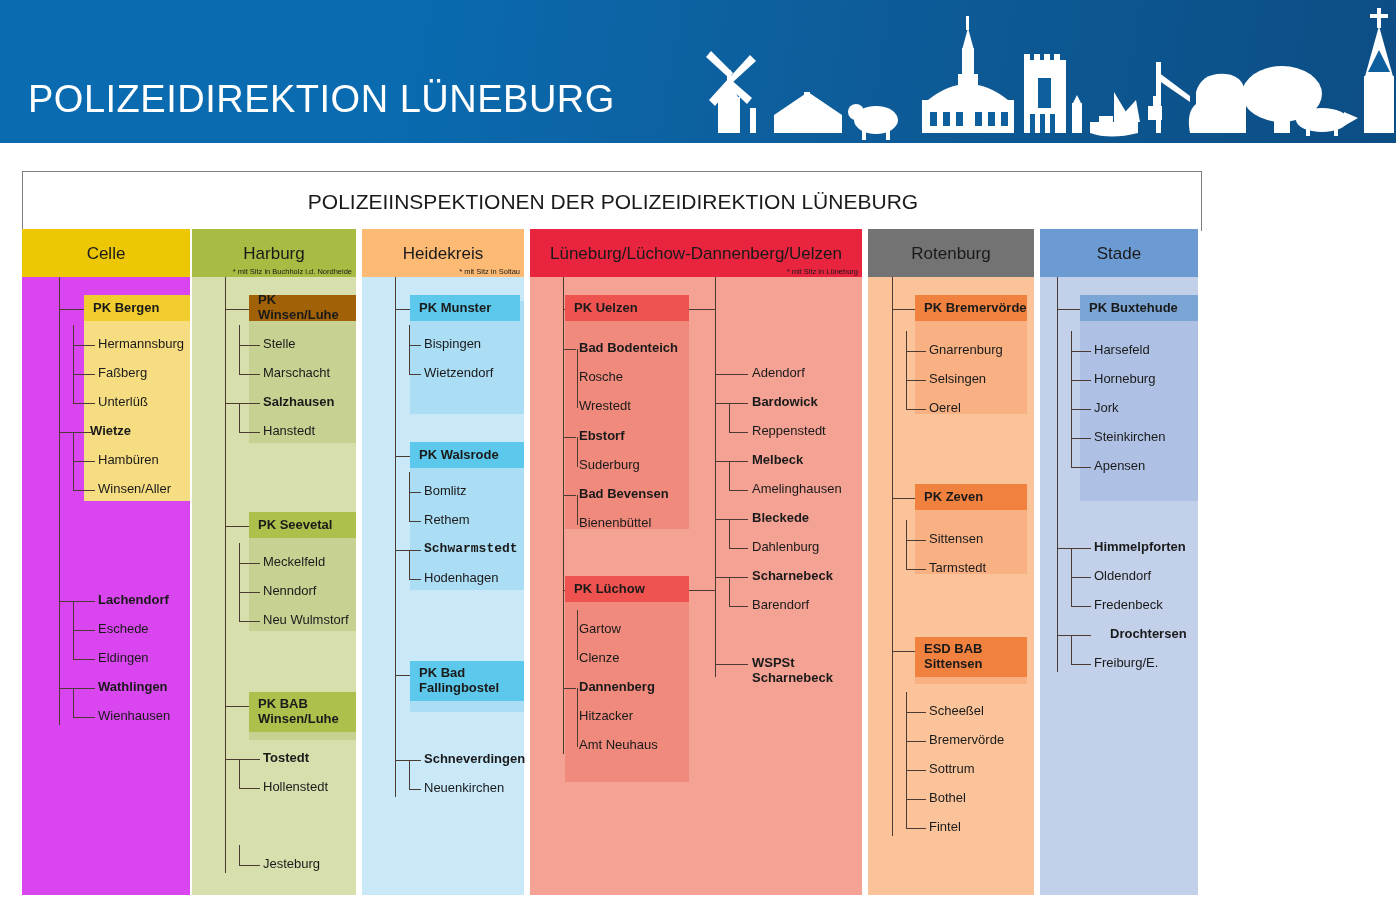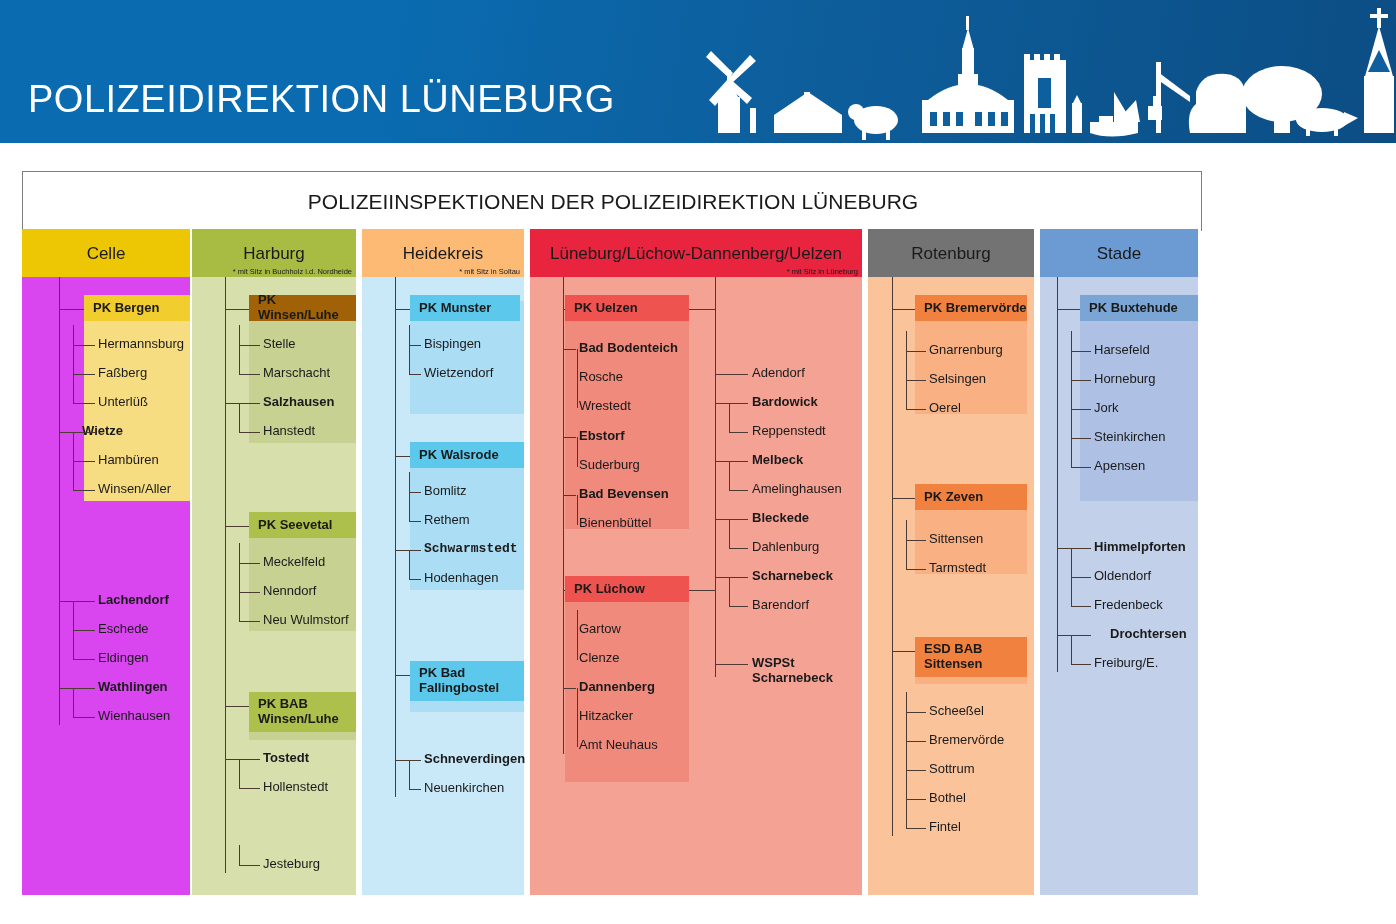--- a/index.html
+++ b/index.html
@@ -189,21 +189,21 @@
         <div class="ln lnv" style="left: 51px; top: 48px; width: 1px; height: 21px;"></div>
         <div class="ln lnv" style="left: 37px; top: 68px; width: 1px; height: 1px;"></div>
         <div class="node" style="left: 76px; top: 89px;">Faßberg</div>
         <div class="ln lnh" style="left: 51px; top: 97px; width: 22px; height: 1px;"></div>
         <div class="ln lnv" style="left: 51px; top: 68px; width: 1px; height: 30px;"></div>
         <div class="ln lnv" style="left: 37px; top: 97px; width: 1px; height: 1px;"></div>
         <div class="node" style="left: 76px; top: 118px;">Unterlüß</div>
         <div class="ln lnh" style="left: 51px; top: 126px; width: 22px; height: 1px;"></div>
         <div class="ln lnv" style="left: 51px; top: 97px; width: 1px; height: 30px;"></div>
         <div class="ln lnv" style="left: 37px; top: 126px; width: 1px; height: 1px;"></div>
-        <div class="node b" style="left: 60px; top: 147px;">Wietze</div>
+        <div class="node b" style="left: 68px; top: 147px;">Wietze</div>
         <div class="ln lnh" style="left: 37px; top: 155px; width: 36px; height: 1px;"></div>
         <div class="node" style="left: 76px; top: 176px;">Hambüren</div>
         <div class="ln lnh" style="left: 51px; top: 184px; width: 22px; height: 1px;"></div>
         <div class="ln lnv" style="left: 51px; top: 155px; width: 1px; height: 30px;"></div>
         <div class="node" style="left: 76px; top: 205px;">Winsen/Aller</div>
         <div class="ln lnh" style="left: 51px; top: 213px; width: 22px; height: 1px;"></div>
         <div class="ln lnv" style="left: 51px; top: 184px; width: 1px; height: 30px;"></div>
         <div class="node b" style="left: 76px; top: 316px;">Lachendorf</div>
         <div class="ln lnh" style="left: 37px; top: 324px; width: 36px; height: 1px;"></div>
         <div class="node" style="left: 76px; top: 345px;">Eschede</div>

